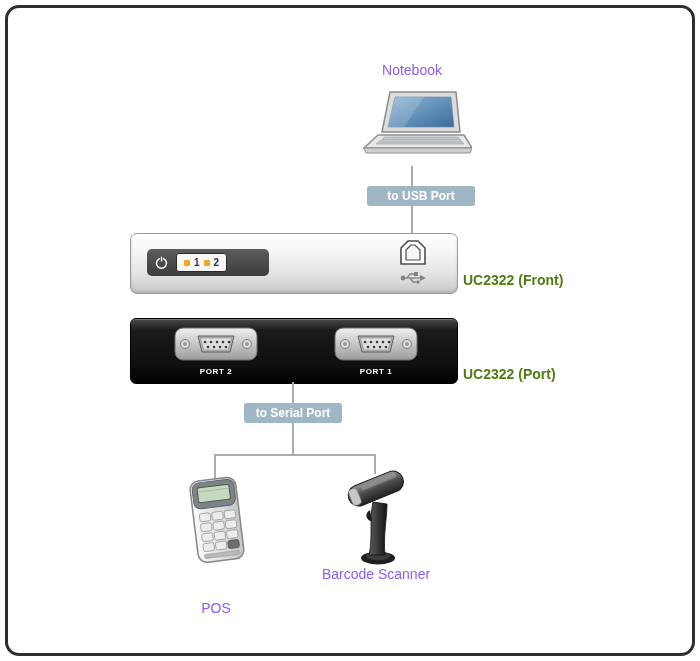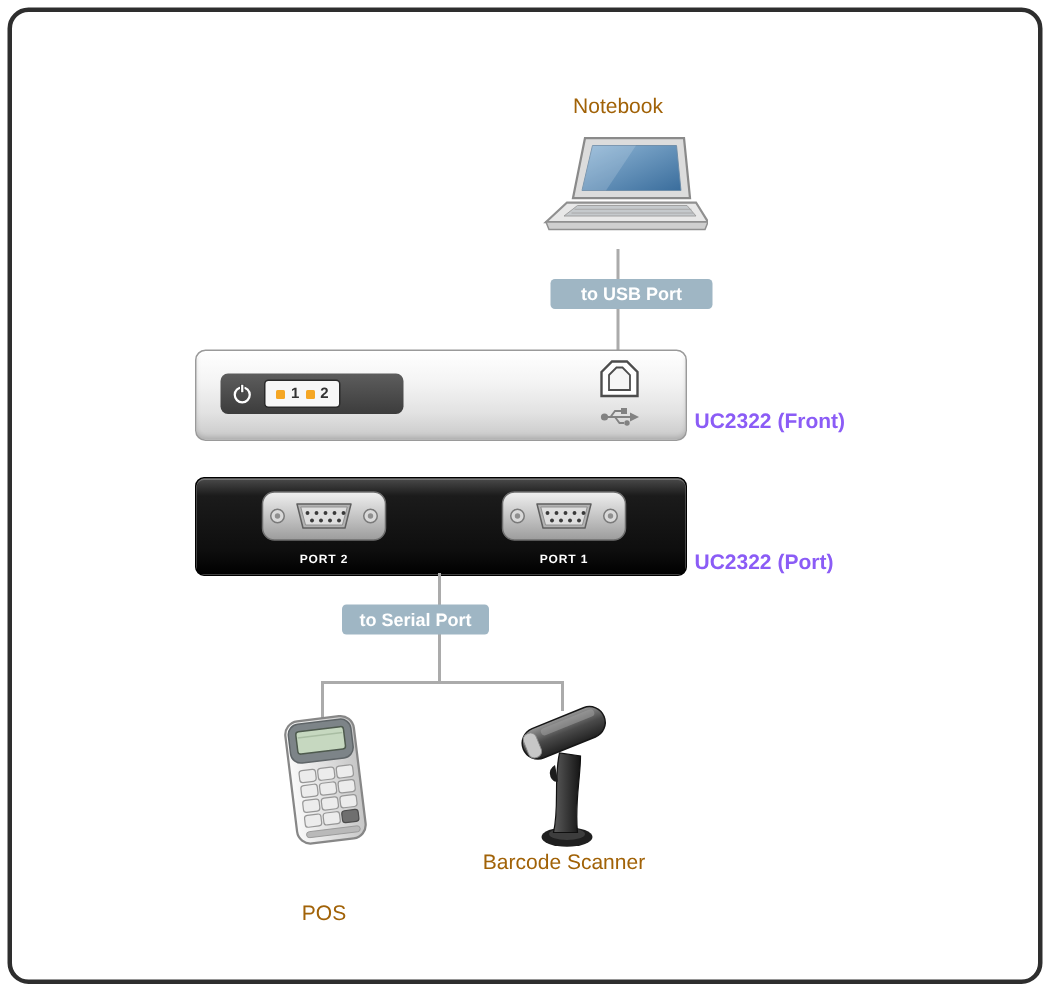--- a/index.html
+++ b/index.html
@@ -1,20 +1,20 @@
 <!DOCTYPE html>
 <html><head>
 <meta charset="utf-8">
 <style>
   html,body{margin:0;padding:0;background:#ffffff;}
   body{width:700px;height:661px;position:relative;font-family:"Liberation Sans",sans-serif;overflow:hidden;}
   .frame{position:absolute;inset:5px;border:3px solid #2e2e2e;border-radius:14px;background:#ffffff;}
   .abs{position:absolute;}
-  .caption{font-size:14px;color:#a16207;text-align:center;}
-  .device-label{font-size:14px;font-weight:bold;color:#8b5cf6;white-space:nowrap;}
+  .caption{font-size:14px;color:#8b5cf6;text-align:center;}
+  .device-label{font-size:14px;font-weight:bold;color:#4d7c0f;white-space:nowrap;}
   .badge{background:#9fb6c4;color:#ffffff;font-size:12px;font-weight:bold;text-align:center;
          line-height:20px;height:20px;border-radius:3px;z-index:5;}
   .line-v{width:2px;background:#ababab;}
   .line-h{height:2px;background:#ababab;}
   .front-panel{left:130px;top:233px;width:326px;height:59px;border:1px solid #9a9a9a;border-radius:7px;
     background:linear-gradient(180deg,#ffffff 0%,#f4f4f4 35%,#e2e2e2 70%,#c8c8c8 100%);
     box-shadow:inset 0 1px 0 #ffffff, inset 0 -2px 3px rgba(0,0,0,.12);}
   .led-strip{position:absolute;left:16px;top:15px;width:122px;height:27px;border-radius:5px;
     background:linear-gradient(180deg,#5d5d5d,#3c3c3c);display:flex;align-items:center;padding:0 7px;gap:7px;box-sizing:border-box;}
   .led-box{background:#f7f7f7;border-radius:3px;height:17px;display:flex;align-items:center;gap:4px;padding:0 7px;border:1px solid #2a2a2a;}
@@ -139,21 +139,21 @@
         <circle cx="52" cy="20" r="1.3" fill="#3a3a3a"></circle>
     </svg>
     <div class="port-label">PORT 1</div>
   </div>
 </div>
 
 <div class="abs device-label" style="left:463px;top:366px;">UC2322 (Port)</div>
 
 <div class="abs line-v" style="left:292px;top:382px;height:74px;"></div>
 
-<div class="abs badge" style="left:228px;top:403px;width:98px;">to Serial Port</div>
+<div class="abs badge" style="left:244px;top:403px;width:98px;">to Serial Port</div>
 
 <div class="abs line-h" style="left:214px;top:454px;width:162px;"></div>
 <div class="abs line-v" style="left:214px;top:454px;height:28px;"></div>
 <div class="abs line-v" style="left:374px;top:454px;height:20px;"></div>
 
 <svg class="abs" style="left:178px;top:474px;" width="76" height="92" viewBox="0 0 76 92">
   <defs>
     <linearGradient id="posBody" x1="0" y1="0" x2="1" y2="0">
       <stop offset="0" stop-color="#fafafa"></stop>
         <stop offset="1" stop-color="#c6c6c6"></stop>

